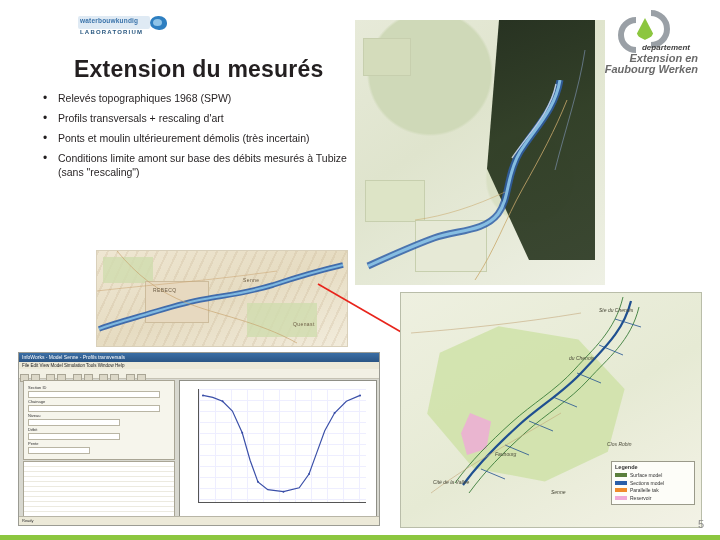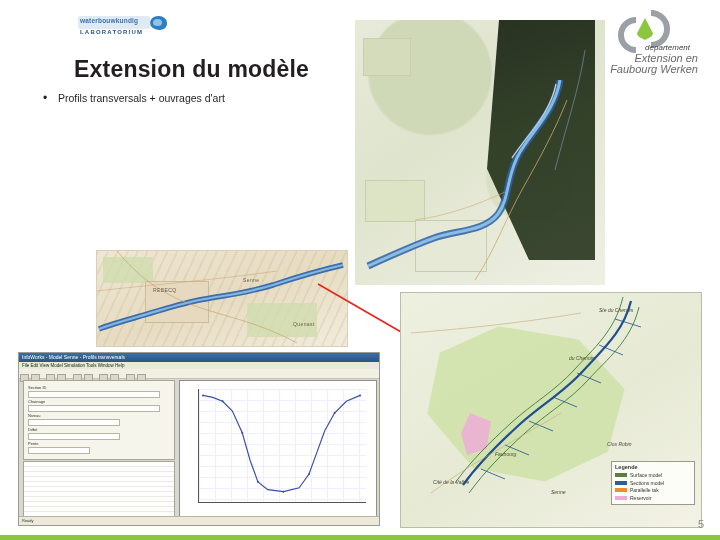--- a/index.html
+++ b/index.html
@@ -30,21 +30,21 @@
   .logo-wl .blob{
     position:absolute;left:72px;top:0px;width:17px;height:14px;
     background:#2e7fc1;border-radius:50% 50% 45% 55%;
   }
   .logo-wl .blob:after{
     content:"";position:absolute;left:3px;top:3px;width:9px;height:7px;
     background:#8fc4e8;border-radius:50%;
   }
 
   
-  .logo-dep{position:absolute;right:14px;top:10px;width:106px;height:62px;}
+  .logo-dep{position:absolute;right:14px;top:10px;width:106px;height:62px;font-weight:bold;}
   .logo-dep .mark{position:absolute;right:34px;top:0;width:54px;height:34px;}
   .logo-dep .mark .g1{
     position:absolute;left:14px;top:0;width:26px;height:26px;
     border:6px solid #9aa0a6;border-radius:50%;
     clip-path:polygon(50% 0,100% 0,100% 100%,50% 100%);
   }
   .logo-dep .mark .g2{
     position:absolute;left:0px;top:7px;width:24px;height:24px;
     border:6px solid #9aa0a6;border-radius:50%;
     clip-path:polygon(0 0,50% 0,50% 100%,0 100%);
@@ -247,24 +247,27 @@
     <div class="mark">
       <div class="g1"></div>
         <div class="g2"></div>
         <div class="leaf"></div>
     </div>
     <div class="dep">departement</div>
     <div class="l1">Extension en</div>
     <div class="l2">Faubourg Werken</div>
   </div>
 
-  <div class="title">Extension du modèle</div>
+  <div class="title">Extension du mesurés</div>
 
   <div class="bullets">
-    <div class="bul">Profils transversals + ouvrages d'art</div>
+    <div class="bul">Relevés topographiques 1968 (SPW)</div>
+    <div class="bul">Profils transversals + rescaling d'art</div>
+    <div class="bul">Ponts et moulin ultérieurement démolis (très incertain)</div>
+    <div class="bul">Conditions limite amont sur base des débits mesurés à Tubize (sans "rescaling")</div>
   </div>
 
   <div class="img aerial">
     <div class="dark"></div>
     <div class="field patch3"></div>
     <div class="field patch1"></div>
     <div class="field patch2"></div>
     <svg class="river" viewBox="0 0 210 200">
       <path d="M200,0 C195,30 175,48 160,72 C146,95 150,118 138,134 C124,152 96,150 74,158 C52,166 30,176 8,186" stroke="#2f5fa8" stroke-width="7" fill="none" opacity=".85"></path>
       <path d="M200,0 C195,30 175,48 160,72 C146,95 150,118 138,134 C124,152 96,150 74,158 C52,166 30,176 8,186" stroke="#8ec7e8" stroke-width="3" fill="none" opacity=".9"></path>

